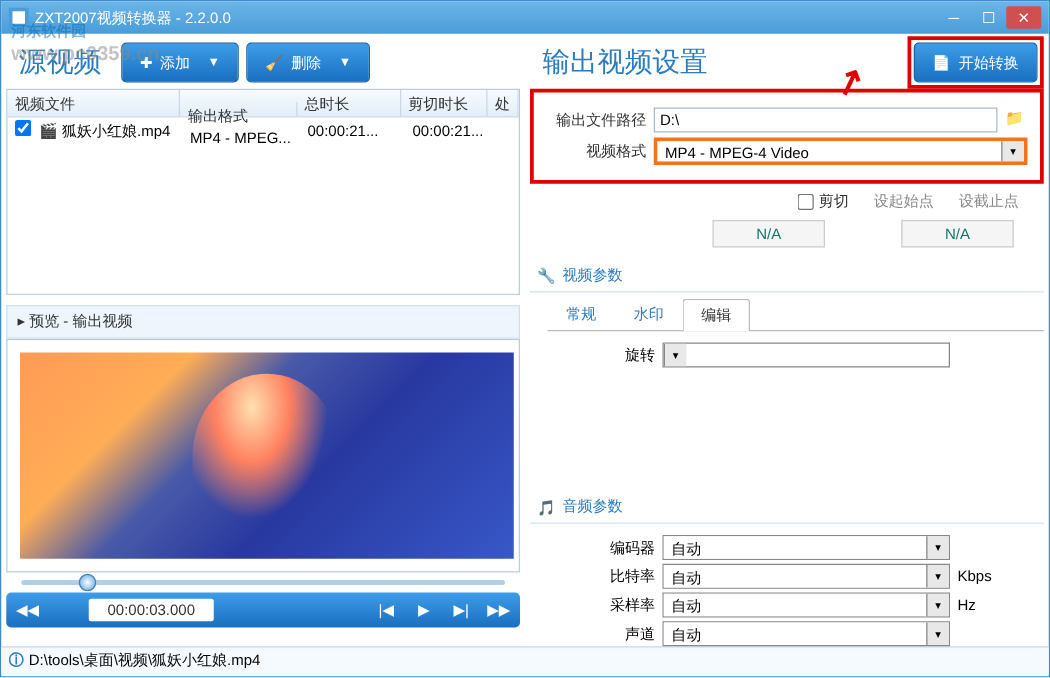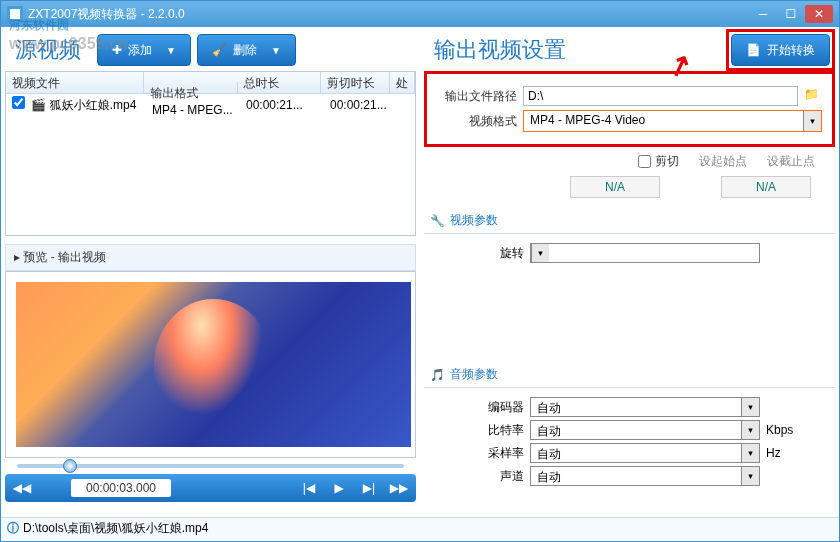--- a/index.html
+++ b/index.html
@@ -40,21 +40,21 @@
 .slider-thumb { position: absolute; left: 12%; top: -5px; width: 14px; height: 14px; background: radial-gradient(#fff, #5aa0e0); border-radius: 50%; border: 1px solid #3a80c0; }
 .controls { display: flex; align-items: center; gap: 4px; padding: 2px 4px; background: linear-gradient(#3d9de8, #1a6fc0); border-radius: 4px; height: 28px; }
 .ctlbtn { width: 26px; height: 22px; display: flex; align-items: center; justify-content: center; color: #fff; cursor: pointer; }
 .time-display { background: #fff; color: #333; padding: 2px 8px; border-radius: 2px; min-width: 100px; text-align: center; margin-left: 32px; }
 .ctl-spacer { flex: 1; }
 .right-form { border: 3px solid #e00000; padding: 8px 10px; margin-top: 2px; }
 .form-row { display: flex; align-items: center; margin: 4px 0; gap: 6px; }
 .form-label { width: 80px; text-align: right; color: #333; }
 .form-input { flex: 1; height: 20px; border: 1px solid #a8b8c8; padding: 0 4px; }
 .folder-icon { width: 18px; height: 18px; cursor: pointer; }
-.combo { flex: 1; display: flex; height: 22px; border: 1px solid #f97316; }
+.combo { flex: 1; display: flex; height: 22px; border: 3px solid #f97316; }
 .combo-text { flex: 1; padding: 2px 6px; background: #fff; }
 .combo-btn { width: 18px; background: #e8e8e8; border-left: 1px solid #888; display: flex; align-items: center; justify-content: center; cursor: pointer; font-size: 9px; }
 .clip-row { display: flex; align-items: center; justify-content: flex-end; gap: 20px; padding: 6px 20px; color: #888; }
 .clip-chk { display: flex; align-items: center; gap: 4px; color: #333; }
 .na-row { display: flex; justify-content: flex-end; gap: 20px; padding: 0 24px 6px; }
 .na-box { width: 90px; height: 22px; border: 1px solid #ccc; background: #f5f5f5; color: #0f766e; display: flex; align-items: center; justify-content: center; margin-left: 41px; }
 .section-head { display: flex; align-items: center; gap: 5px; color: #2a7cc0; padding: 4px 6px; border-bottom: 1px solid #d0e0f0; margin-top: 4px; }
 .tabs { display: flex; border-bottom: 1px solid #bbb; margin: 4px 0 0 14px; }
 .tab { padding: 4px 14px; border: 1px solid transparent; border-bottom: none; color: #2a7cc0; cursor: pointer; }
 .tab.active { border-color: #bbb; background: #fff; color: #333; border-radius: 3px 3px 0 0; position: relative; top: 1px; }
@@ -188,20 +188,25 @@
       </div>
       <div class="na-row">
         <div class="na-box">N/A</div>
         <div class="na-box">N/A</div>
       </div>
 
       <div class="section-head">
         <span>🔧</span>
         <span>视频参数</span>
       </div>
+      <div class="tabs">
+        <div class="tab">常规</div>
+        <div class="tab">水印</div>
+        <div class="tab active">编辑</div>
+      </div>
       <div class="param-rows">
         <div class="param-row">
           <span class="param-label">旋转</span>
           <div class="param-combo">
             <div class="combo-btn">▾</div>
           </div>
           <span class="unit"></span>
         </div>
       </div>
 

